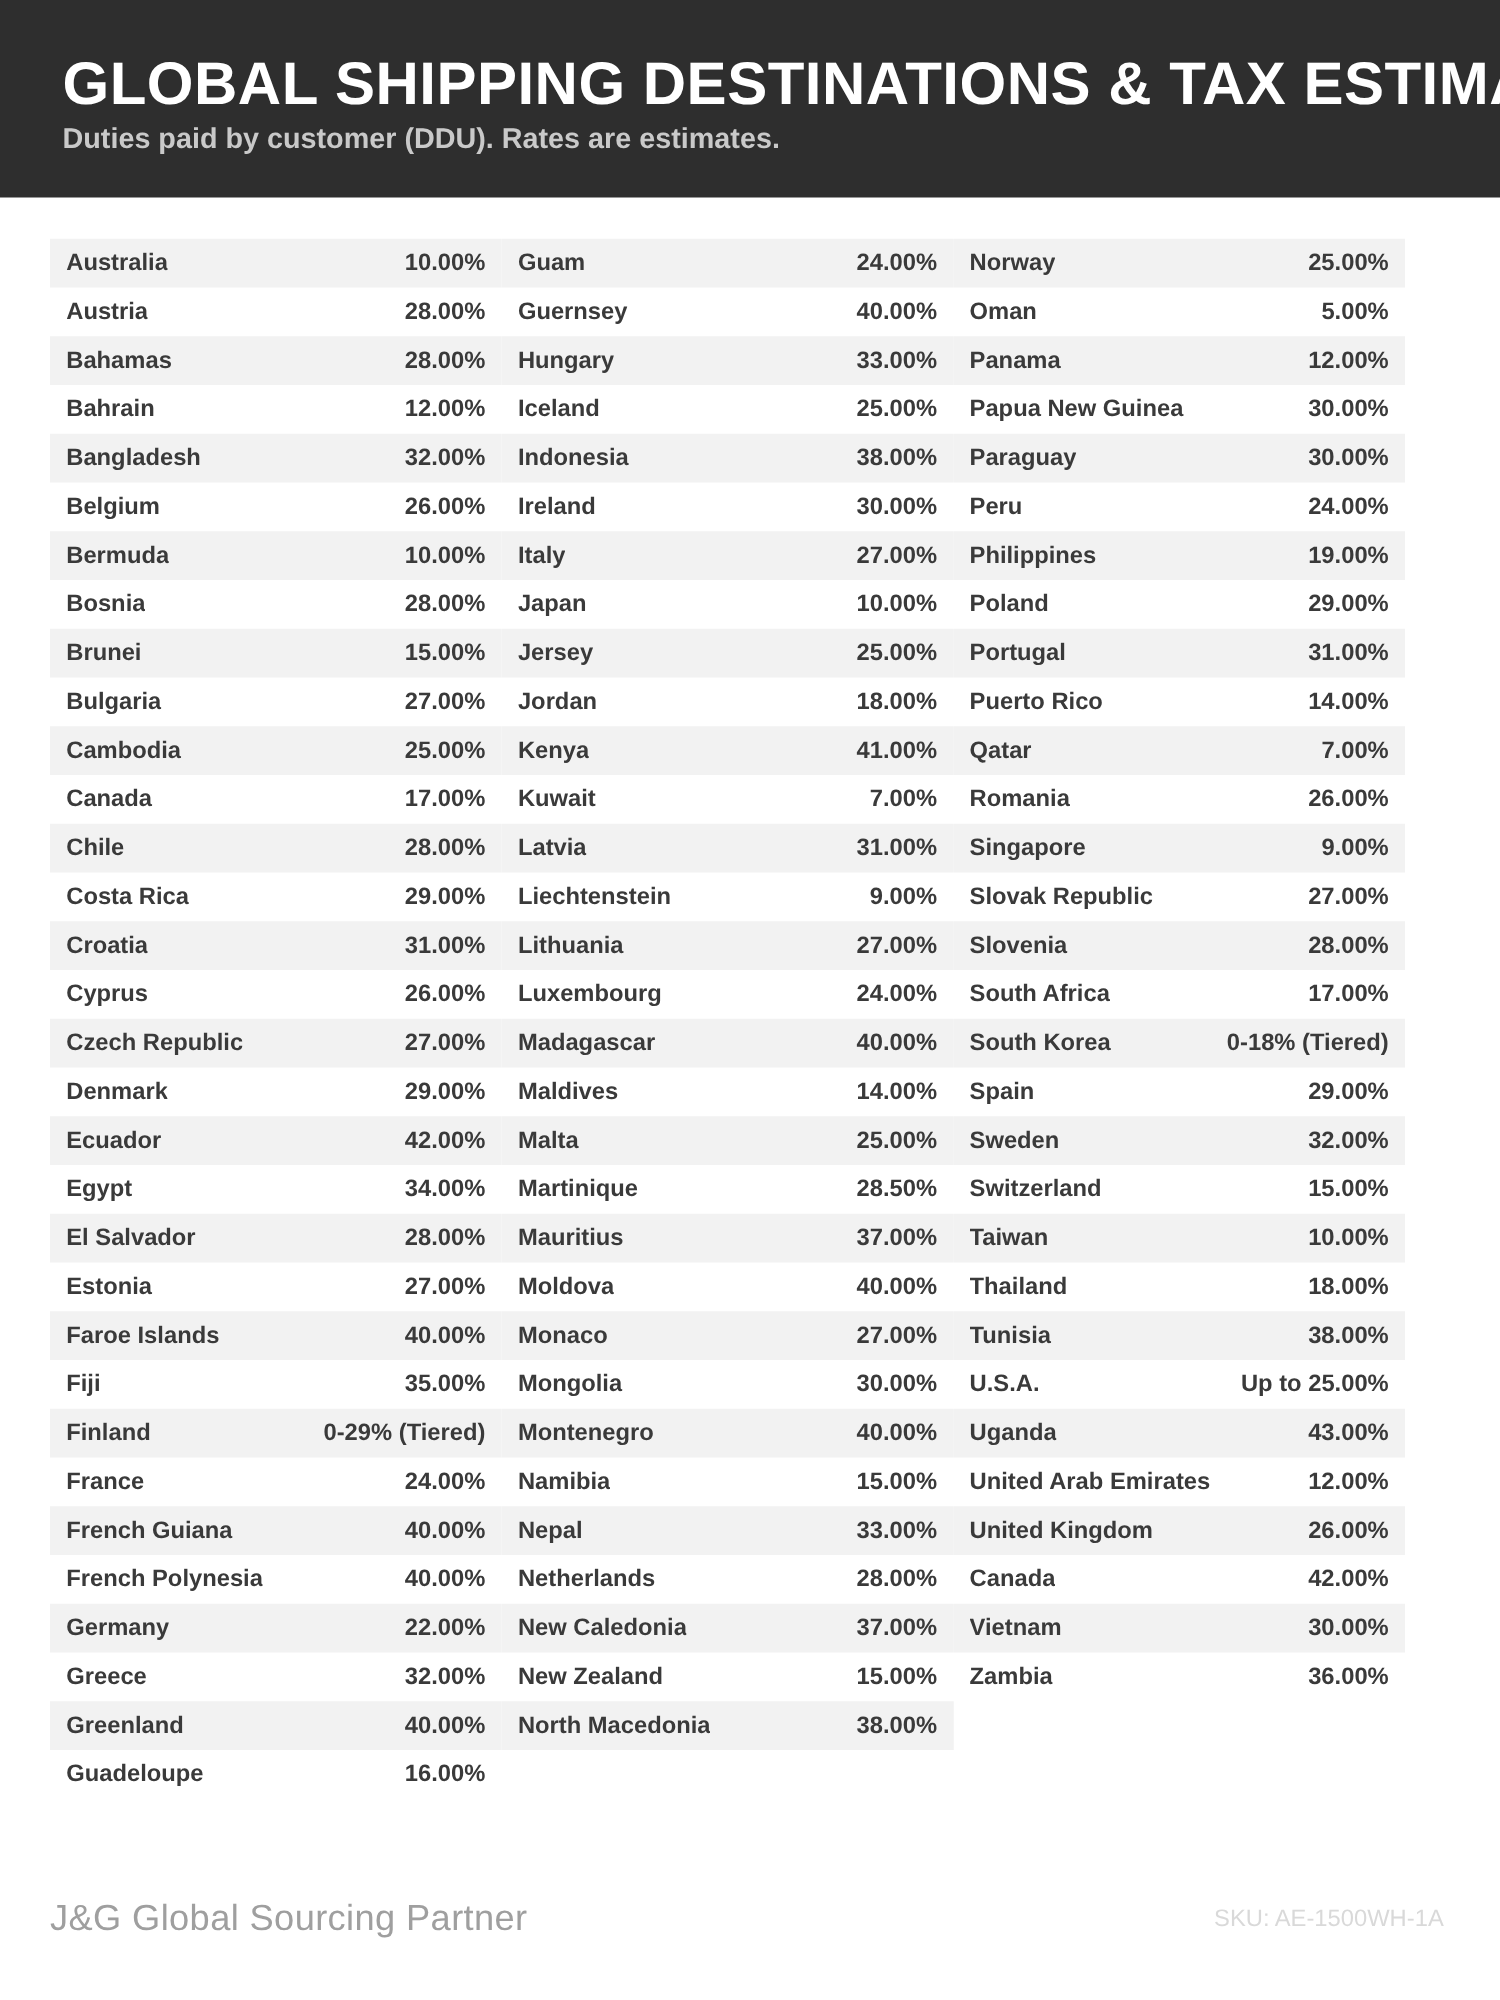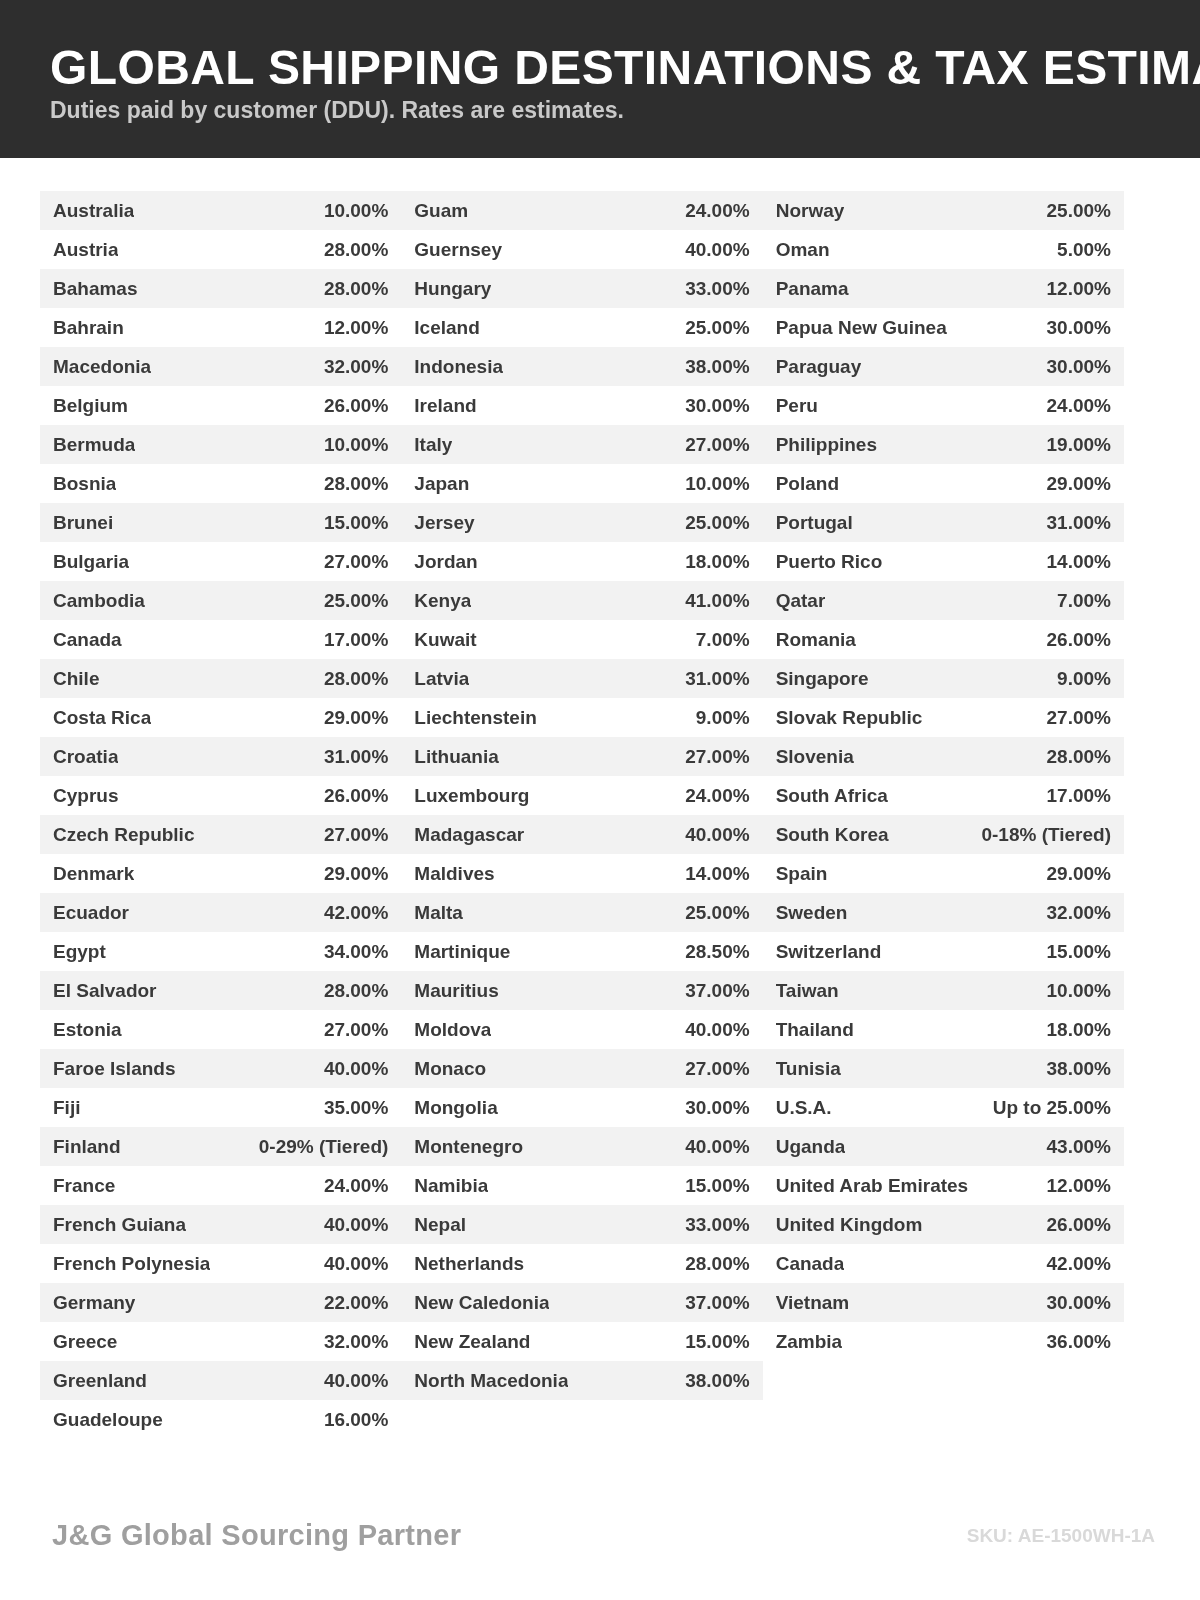--- a/index.html
+++ b/index.html
@@ -65,28 +65,27 @@
   .footer {
     margin-top: auto;
     display: flex;
     justify-content: space-between;
     align-items: center;
     padding: 30px 45px 48px 40px;
   }
   .brand {
     color: #9f9f9f;
     font-size: 29px;
-    font-weight: 700;
+    font-weight: 400;
     letter-spacing: 0.3px;
-    margin-left: 12px;
   }
   .sku {
     color: #d9d9d9;
     font-size: 19px;
-    font-weight: 700;
+    font-weight: 400;
   }
 </style>
 </head>
 <body>
 
 <header class="header">
   <h1>GLOBAL SHIPPING DESTINATIONS &amp; TAX ESTIMATES</h1>
   <p>Duties paid by customer (DDU). Rates are estimates.</p>
 </header>
 
@@ -102,21 +101,21 @@
       </div>
       <div class="row">
         <span class="country">Bahamas</span>
         <span class="rate">28.00%</span>
       </div>
       <div class="row">
         <span class="country">Bahrain</span>
         <span class="rate">12.00%</span>
       </div>
       <div class="row">
-        <span class="country">Macedonia</span>
+        <span class="country">Bangladesh</span>
         <span class="rate">32.00%</span>
       </div>
       <div class="row">
         <span class="country">Belgium</span>
         <span class="rate">26.00%</span>
       </div>
       <div class="row">
         <span class="country">Bermuda</span>
         <span class="rate">10.00%</span>
       </div>

